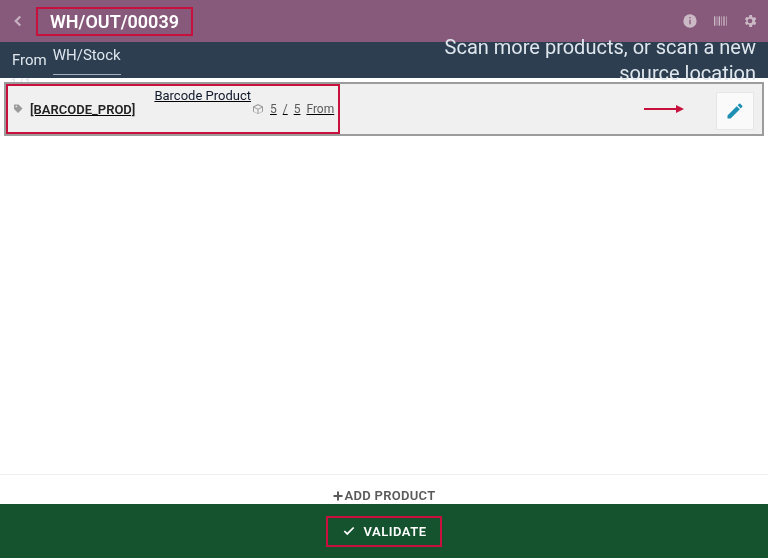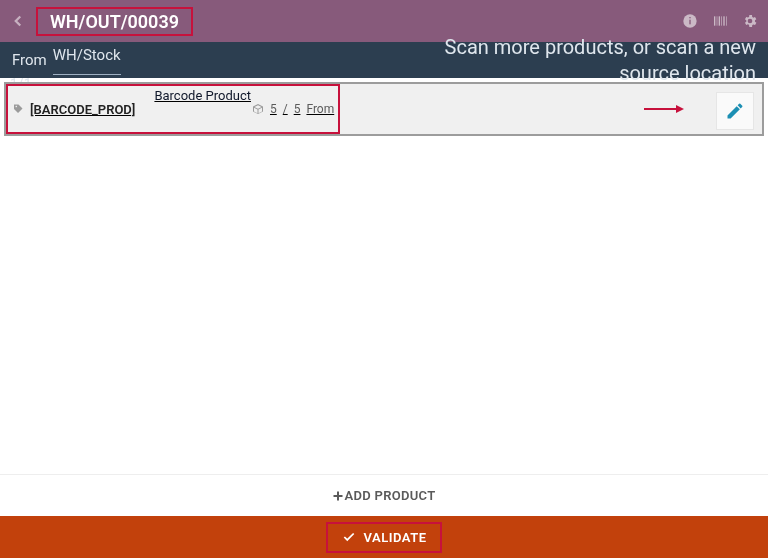--- a/index.html
+++ b/index.html
@@ -24,21 +24,21 @@
   .row2 { font-size:13px; color:#0f172a; padding-left: 18px; }
   .row3 { display:flex; align-items:center; gap:6px; font-size:12px; color:#5b5b5b; padding-left: 0; }
   .tag-ic { width:12px; height:12px; }
   .box-ic { width:12px; height:12px; }
   .arrow { position:absolute; right: 78px; top: 50%; transform: translateY(-50%); width: 40px; height: 10px; }
   .editbtn { position:absolute; right:8px; top:8px; width:38px; height:38px; background:#fafafa; border:1px solid #e6e6e6; display:flex; align-items:center; justify-content:center; }
   .editbtn svg { width:20px; height:20px; }
   .scrollarea { position:absolute; top:148px; left:0; right:0; bottom:84px; overflow-y:scroll; background:#fff; border-top:1px solid #fff; }
   .scrollarea-inner { height: 1000px; }
   .addbar { position:absolute; bottom:42px; left:0; right:0; height:42px; background:#fff; display:flex; align-items:center; justify-content:center; color:#5a5a5a; font-size:13px; font-weight:600; letter-spacing:0.3px; border-top:1px solid #eee; }
-  .validate { position:absolute; bottom:0; left:0; right:0; height:42px; background:#c2410c; display:flex; align-items:center; justify-content:center; }
+  .validate { position:absolute; bottom:0; left:0; right:0; height:54px; background:#14532d; display:flex; align-items:center; justify-content:center; }
   .validate-inner { display:flex; align-items:center; gap:8px; color:#fff; font-size:13px; font-weight:600; letter-spacing:0.5px; padding:6px 14px; }
   .validate-inner.hl-red { border:2px solid #c7113c; }
   ::-webkit-scrollbar { width: 14px; }
   ::-webkit-scrollbar-track { background: #f5f5f5; }
   ::-webkit-scrollbar-thumb { background: #cdcdcd; border-radius: 0; }
 </style>
 </head>
 <body>
 
 <div class="topbar">

